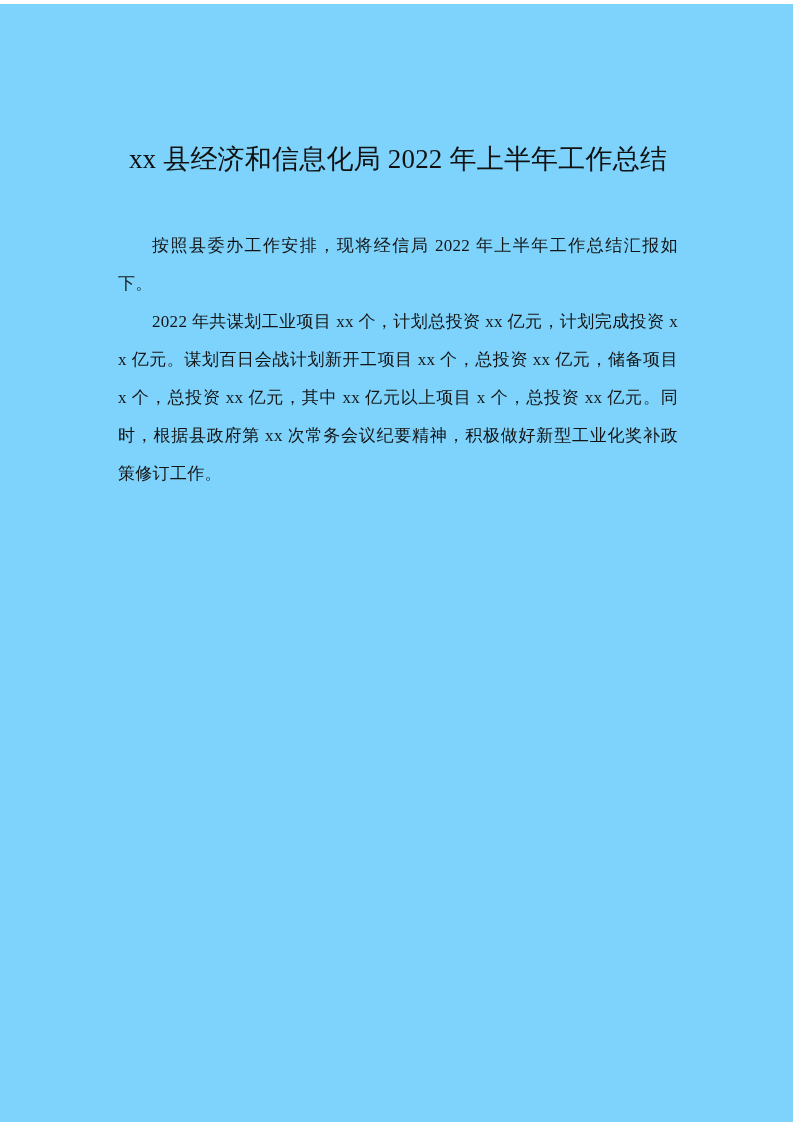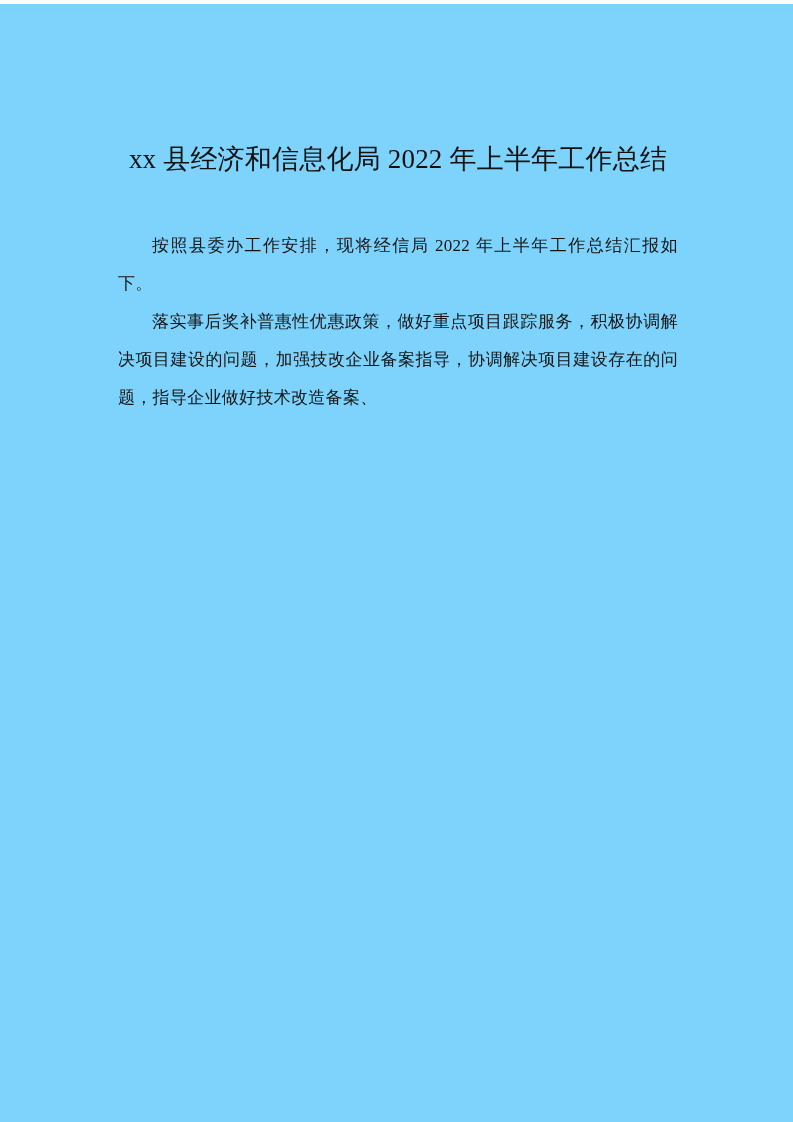--- a/index.html
+++ b/index.html
@@ -85,21 +85,21 @@
 
 <div class="page">
 
   <h1 class="doc-title">xx 县经济和信息化局 2022 年上半年工作总结</h1>
 
   <div class="body-block">
 
     <p class="para">按照县委办工作安排，现将经信局 2022 年上半年工作总结汇报如下。</p>
 
 
+    <p class="para">2022 年共谋划工业项目 xx 个，计划总投资 xx 亿元，计划完成投资 xx 亿元。谋划百日会战计划新开工项目 xx 个，总投资 xx 亿元，储备项目 x 个，总投资 xx 亿元，其中 xx 亿元以上项目 x 个，总投资 xx 亿元。同时，根据县政府第 xx 次常务会议纪要精神，积极做好新型工业化奖补政策修订工作。</p>
 
 
 
 
-    <p class="para">落实事后奖补普惠性优惠政策，做好重点项目跟踪服务，积极协调解决项目建设的问题，加强技改企业备案指导，协调解决项目建设存在的问题，指导企业做好技术改造备案、</p>
 
   </div>
 
 </div>
 
 </body></html>

